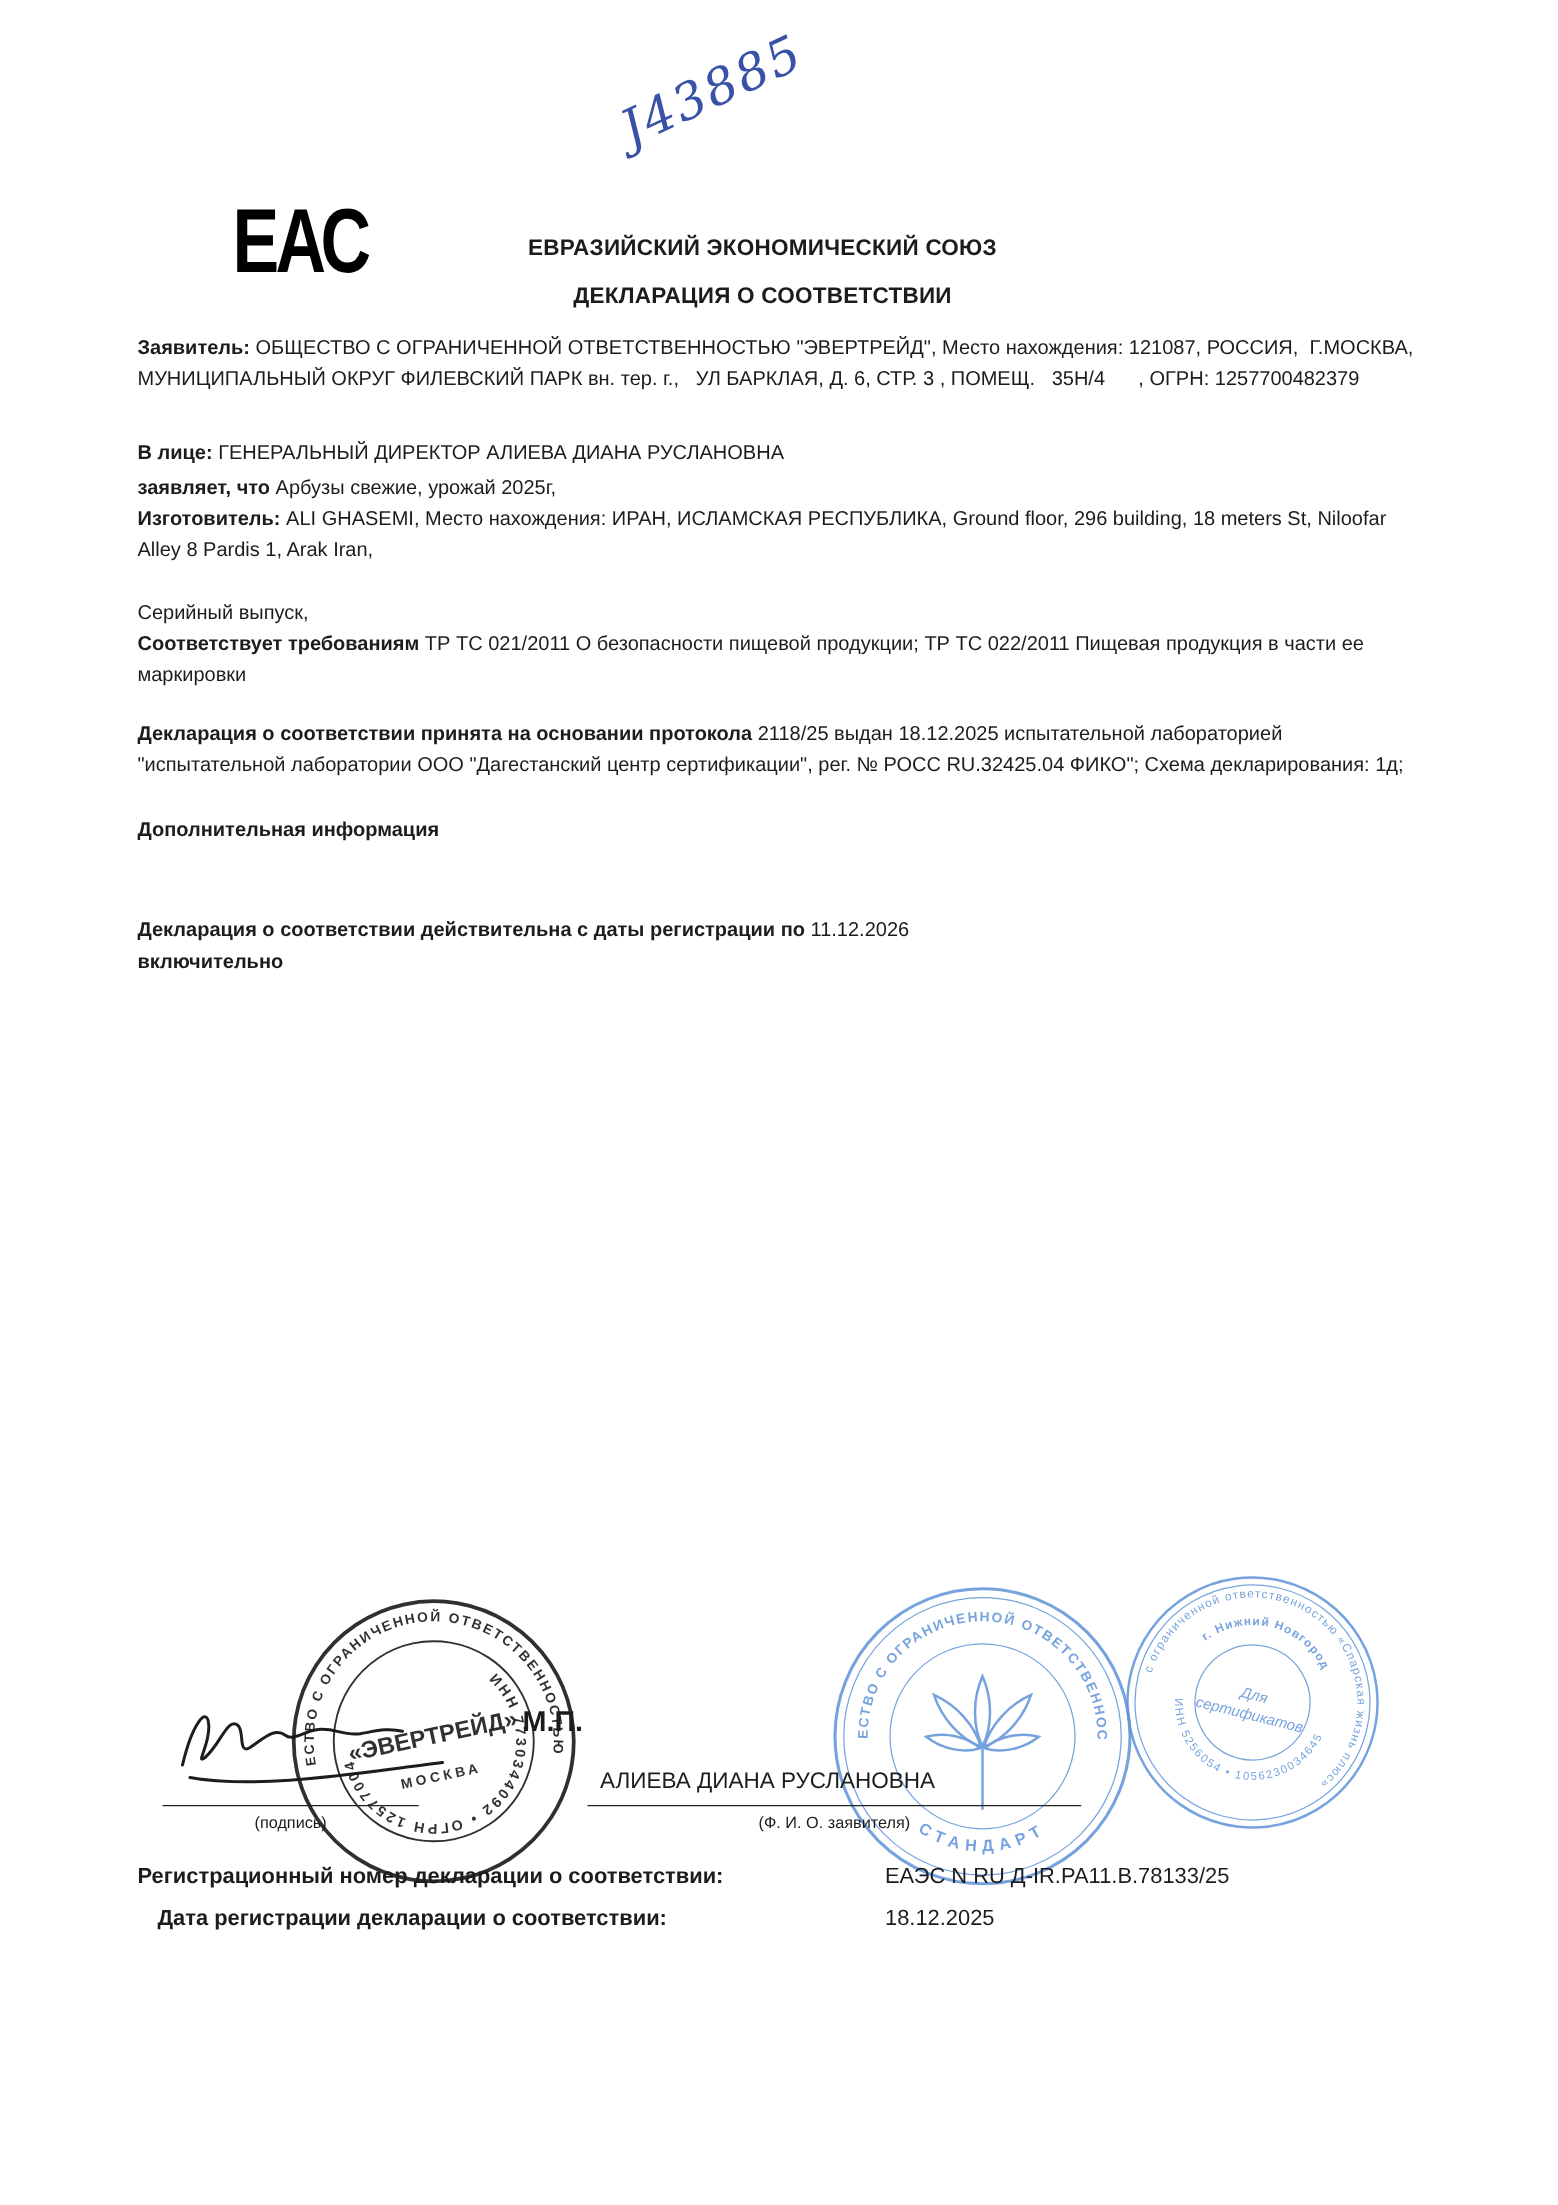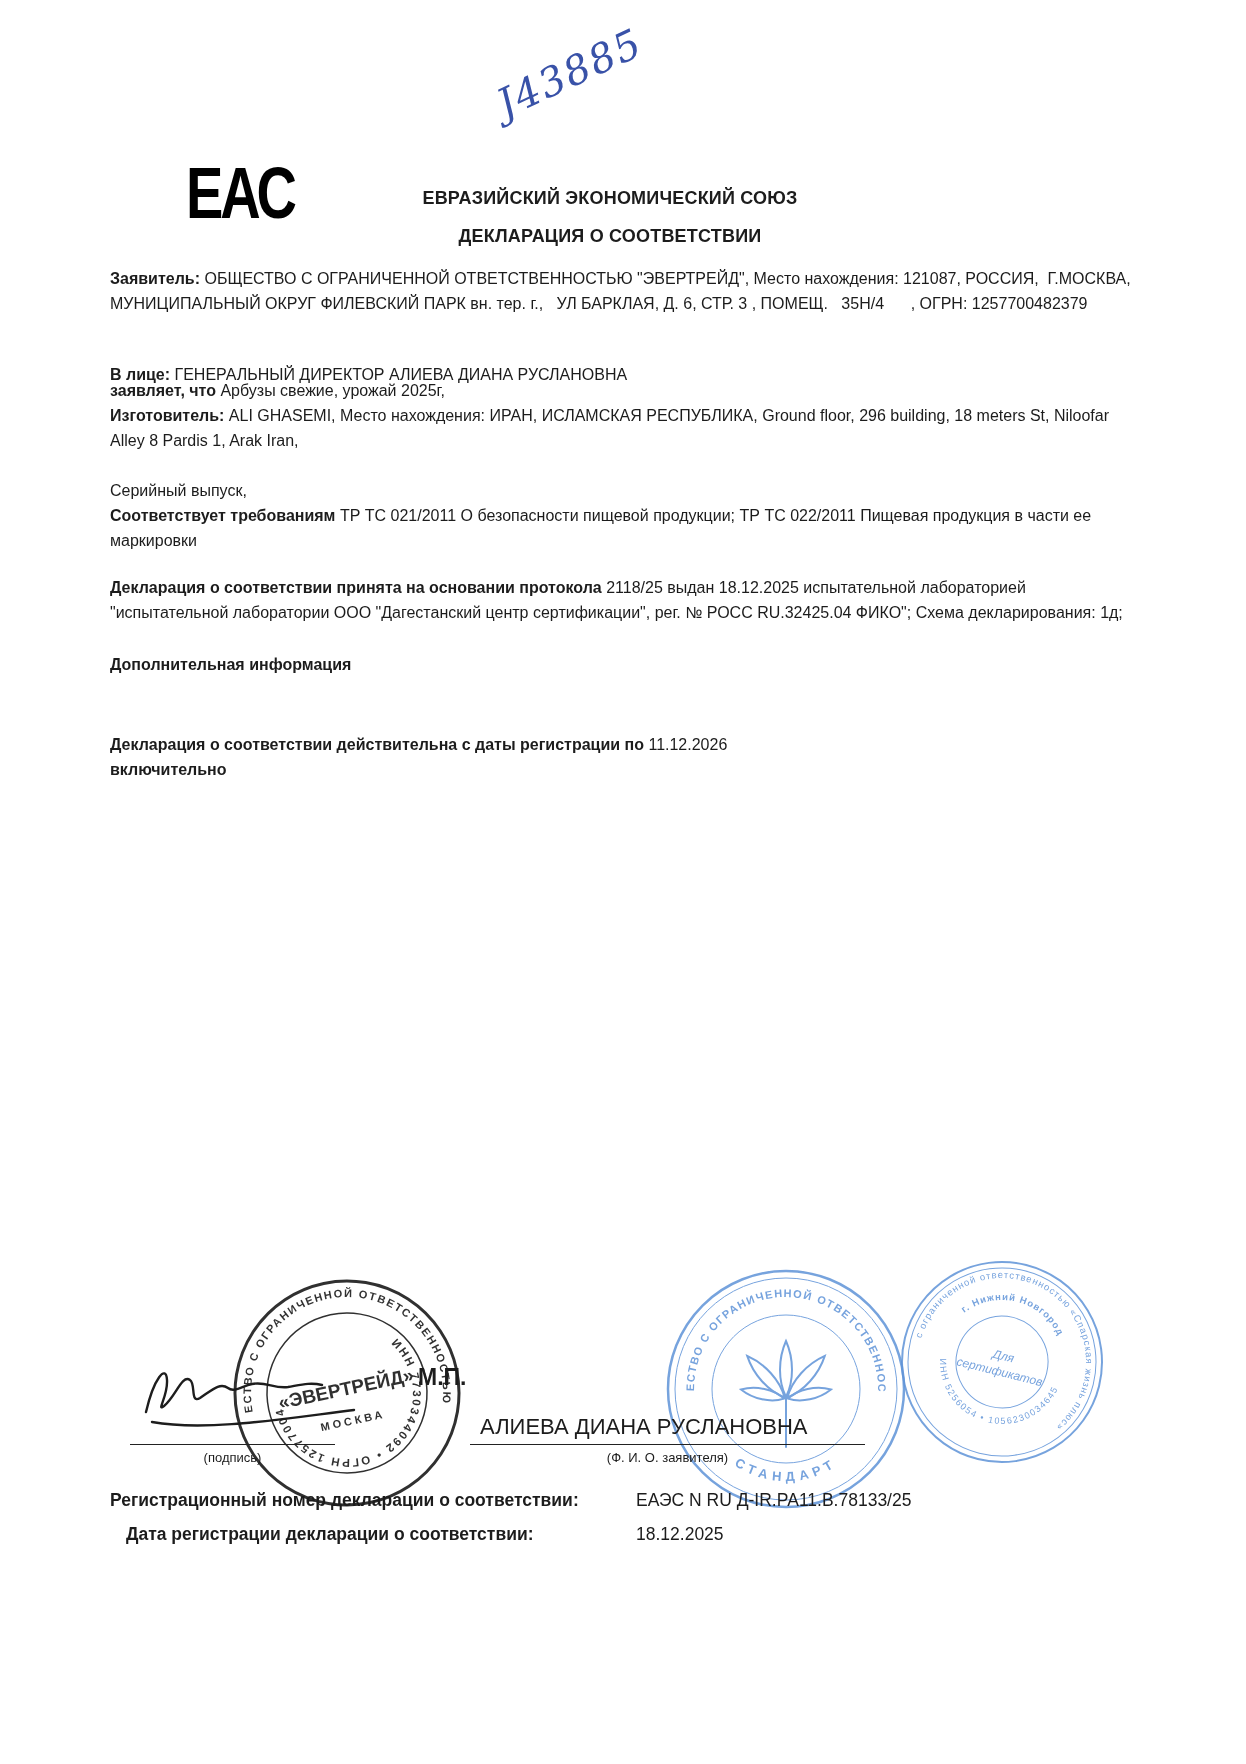--- a/index.html
+++ b/index.html
@@ -23,23 +23,23 @@
   .t1 { top:188px; }
   .t2 { top:226px; }
   .para {
     position:absolute; left:110px; width:1030px;
     font-size:16px; line-height:25px; white-space:pre-wrap;
   }
   .b { font-weight:bold; }
   .sigline { position:absolute; border-top:1.6px solid #222; }
   .cap { position:absolute; font-size:13px; text-align:center; }
   .mp { position:absolute; left:418px; top:1364px; font-weight:bold; font-size:23px; }
-  .name { position:absolute; left:480px; top:1414px; font-size:22px; }
+  .name { position:absolute; left:480px; top:1414px; font-size:18px; }
   .reglabel { position:absolute; left:110px; font-weight:bold; font-size:17.5px; }
-  .regvalue { position:absolute; left:636px; font-size:17.5px;text-align:right; }
+  .regvalue { position:absolute; left:708px; font-size:17.5px;text-align:right; }
   .stamp { position:absolute; }
   .s1ring { font-size:11px; font-weight:bold; letter-spacing:1.6px; fill:#1a1a1a; }
   .s1num  { font-size:11.5px; font-weight:bold; letter-spacing:2px; fill:#1a1a1a; }
   .s1center { font-size:19px; font-weight:bold; fill:#1a1a1a; }
   .s1city { font-size:11px; font-weight:bold; letter-spacing:3px; fill:#1a1a1a; }
   .s2ring { font-size:11px; font-weight:bold; letter-spacing:1.4px; fill:#5f93d8; }
   .s2bot  { font-size:13px; font-weight:bold; letter-spacing:5px; fill:#5f93d8; }
   .s3ring { font-size:9.5px; letter-spacing:1px; fill:#5f93d8; }
   .s3city { font-size:9.5px; font-weight:bold; letter-spacing:1px; fill:#5f93d8; }
   .s3num  { font-size:9px; letter-spacing:1.5px; fill:#5f93d8; }
@@ -52,21 +52,21 @@
 
   <div class="handwritten">J43885</div>
 
   <div class="eac">ЕАС</div>
 
   <div class="title t1">ЕВРАЗИЙСКИЙ ЭКОНОМИЧЕСКИЙ СОЮЗ</div>
   <div class="title t2">ДЕКЛАРАЦИЯ О СООТВЕТСТВИИ</div>
 
   <div class="para" style="top:266px"><span class="b">Заявитель:</span><span> ОБЩЕСТВО С ОГРАНИЧЕННОЙ ОТВЕТСТВЕННОСТЬЮ "ЭВЕРТРЕЙД", Место нахождения: 121087, РОССИЯ,  Г.МОСКВА, МУНИЦИПАЛЬНЫЙ ОКРУГ ФИЛЕВСКИЙ ПАРК вн. тер. г.,   УЛ БАРКЛАЯ, Д. 6, СТР. 3 , ПОМЕЩ.   35Н/4      , ОГРН: 1257700482379</span></div>
 
-  <div class="para" style="top:362px"><span class="b">В лице:</span><span> ГЕНЕРАЛЬНЫЙ ДИРЕКТОР АЛИЕВА ДИАНА РУСЛАНОВНА</span></div>
+  <div class="para" style="top:350px"><span class="b">В лице:</span><span> ГЕНЕРАЛЬНЫЙ ДИРЕКТОР АЛИЕВА ДИАНА РУСЛАНОВНА</span></div>
 
   <div class="para" style="top:378px"><span class="b">заявляет, что</span><span> Арбузы свежие, урожай 2025г,</span></div>
 
   <div class="para" style="top:403px"><span class="b">Изготовитель:</span><span> ALI GHASEMI, Место нахождения: ИРАН, ИСЛАМСКАЯ РЕСПУБЛИКА, Ground floor, 296 building, 18 meters St, Niloofar Alley 8 Pardis 1, Arak Iran,</span></div>
 
 
   <div class="para" style="top:478px">Серийный выпуск,</div>
 
   <div class="para" style="top:503px"><span class="b">Соответствует требованиям</span><span> ТР ТС 021/2011 О безопасности пищевой продукции; ТР ТС 022/2011 Пищевая продукция в части ее маркировки</span></div>
 

